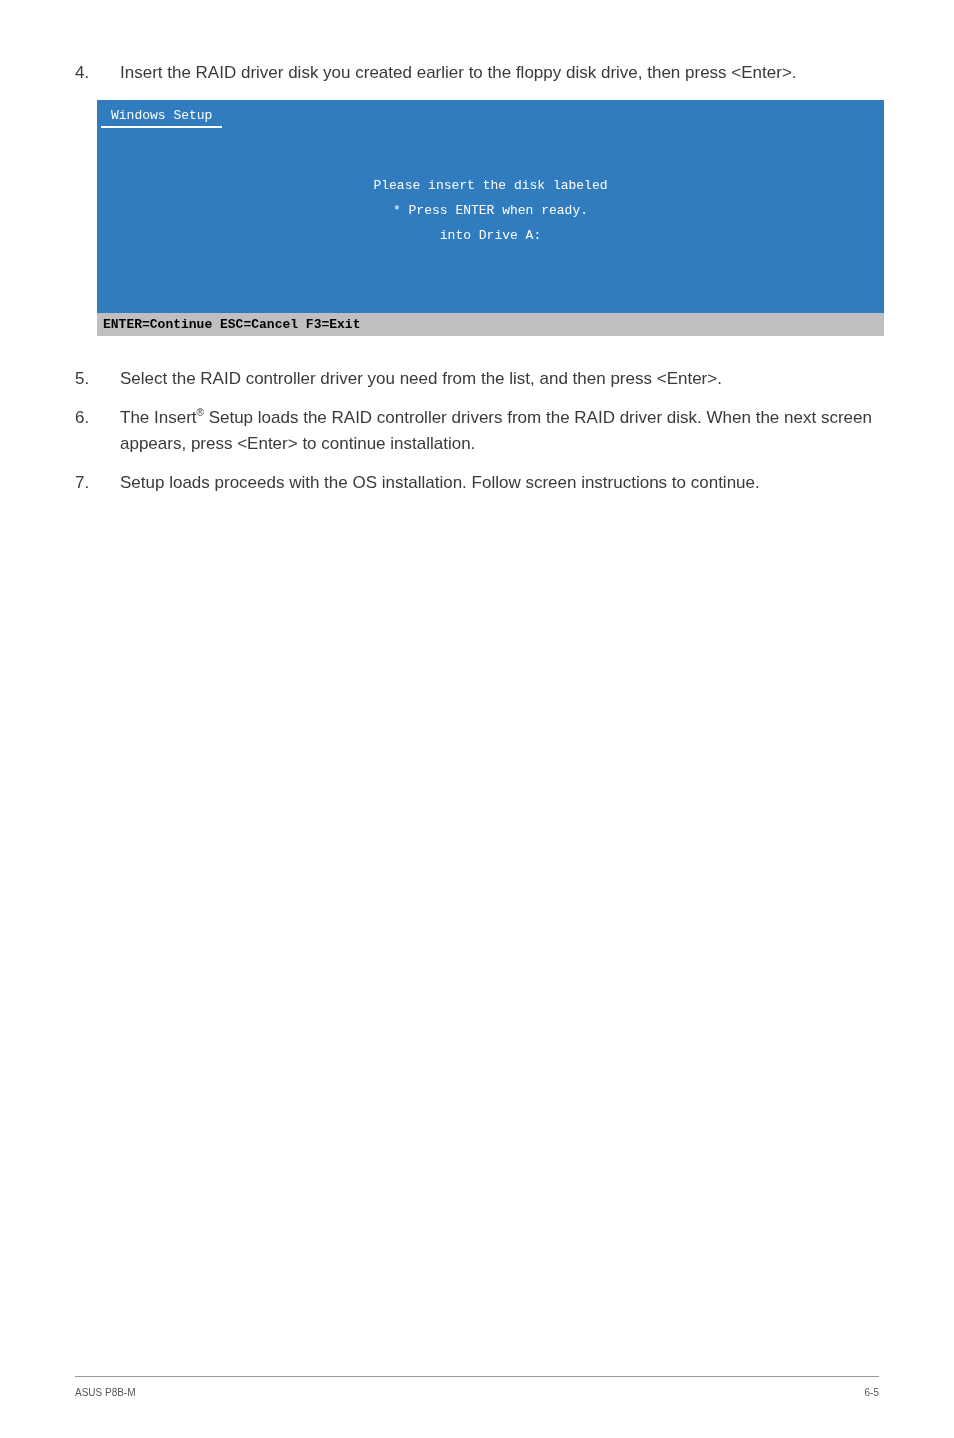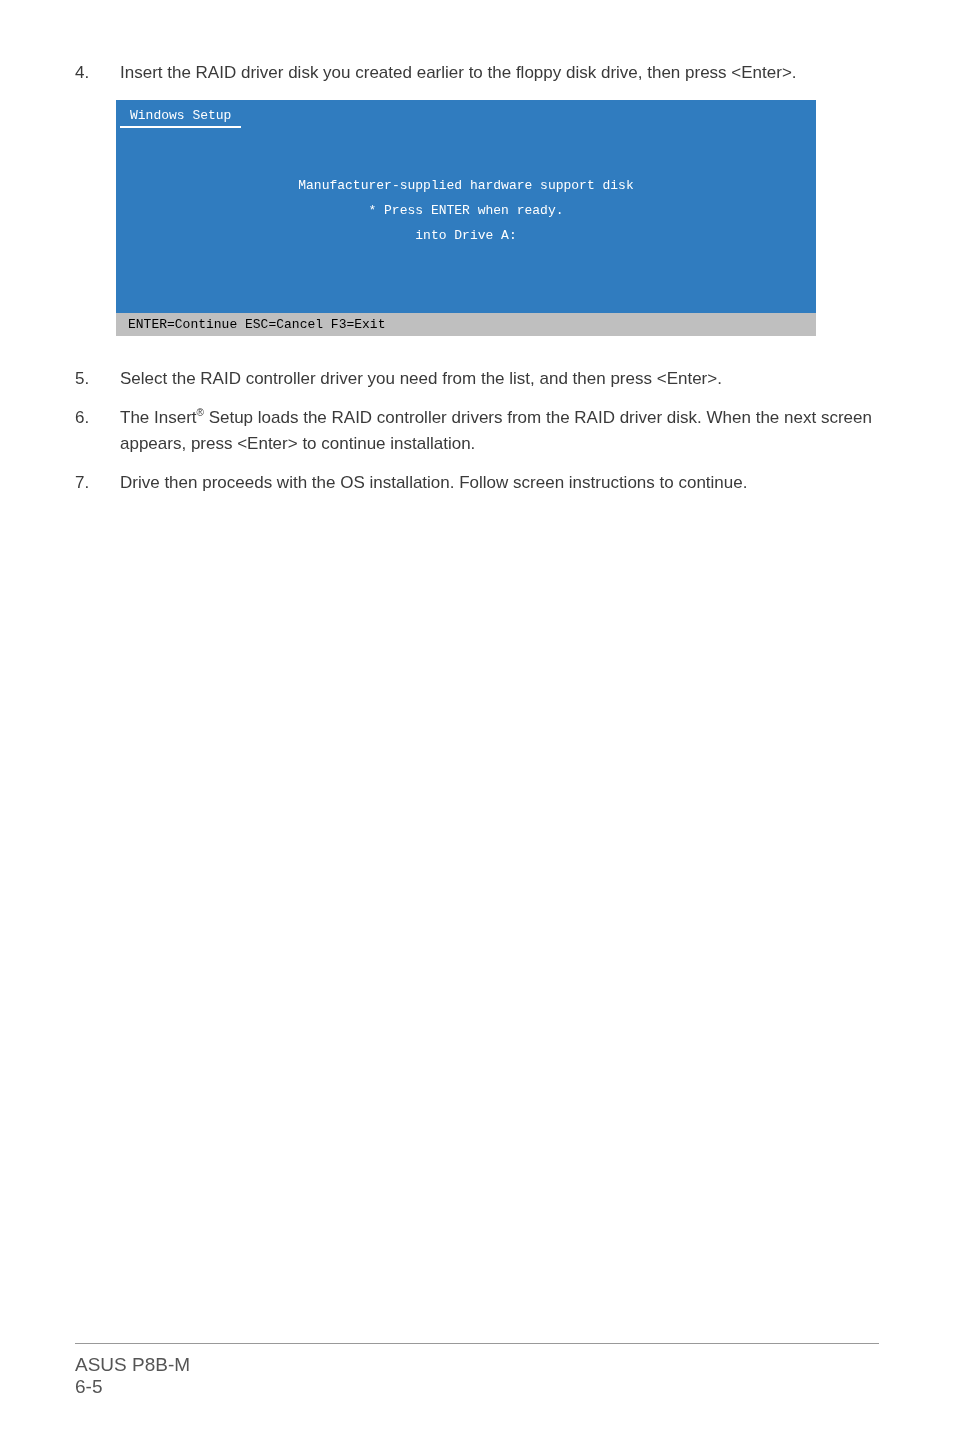--- a/index.html
+++ b/index.html
@@ -24,23 +24,23 @@
     color: #3a3a3a;
   }
   .instruction .num {
     width: 45px;
     flex-shrink: 0;
   }
   .instruction .text {
     flex: 1;
   }
   .windows-setup {
-    margin-left: 41px;
+    margin-left: 22px;
     margin-bottom: 30px;
-    width: 700px;
+    width: 787px;
     background: #307cbf;
     font-family: "Courier New", monospace;
     color: #fff;
     font-size: 13px;
   }
   .ws-title {
     padding: 8px 10px 3px 10px;
     display: inline-block;
     border-bottom: 2px solid #fff;
     margin-left: 4px;
@@ -48,73 +48,73 @@
   .ws-body {
     text-align: center;
     padding: 40px 20px 60px 20px;
   }
   .ws-body .line {
     margin: 10px 0;
   }
   .ws-footer {
     background: #bfbfbf;
     color: #000;
-    padding: 4px 12px;
+    padding: 4px 6px;
     font-family: "Courier New", monospace;
     font-size: 13px;
+    font-weight: bold;
   }
   .sup {
     font-size: 10px;
     vertical-align: super;
   }
   .page-footer {
     position: absolute;
     bottom: 40px;
     left: 75px;
     right: 75px;
     border-top: 1px solid #999;
     padding-top: 10px;
     display: flex;
     justify-content: space-between;
-    font-size: 19px;
+    font-size: 10px;
     color: #555;
-    flex-direction: column;
   }
 </style>
 </head>
 <body>
 
 <div class="instruction">
   <div class="num">4.</div>
   <div class="text">Insert the RAID driver disk you created earlier to the floppy disk drive, then press &lt;Enter&gt;.</div>
 </div>
 
 <div class="windows-setup">
   <div class="ws-title">Windows Setup</div>
   <div class="ws-body">
-    <div class="line">Manufacturer-supplied hardware support disk</div>
+    <div class="line">Please insert the disk labeled</div>
     <div class="line">*  Press ENTER when ready.</div>
     <div class="line">into Drive A:</div>
   </div>
   <div class="ws-footer">  ENTER=Continue   ESC=Cancel   F3=Exit</div>
 </div>
 
 <div class="instruction">
   <div class="num">5.</div>
   <div class="text">Select the RAID controller driver you need from the list, and then press &lt;Enter&gt;.</div>
 </div>
 
 <div class="instruction">
   <div class="num">6.</div>
   <div class="text">
     <span>The Insert</span><span class="sup">®</span><span> Setup loads the RAID controller drivers from the RAID driver disk. When the next screen appears, press &lt;Enter&gt; to continue installation.</span>
   </div>
 </div>
 
 <div class="instruction">
   <div class="num">7.</div>
-  <div class="text">Drive then proceeds with the OS installation. Follow screen instructions to continue.</div>
+  <div class="text">Setup loads proceeds with the OS installation. Follow screen instructions to continue.</div>
 </div>
 
 <div class="page-footer">
   <span>ASUS P8B-M</span>
   <span>6-5</span>
 </div>
 
 </body></html>

